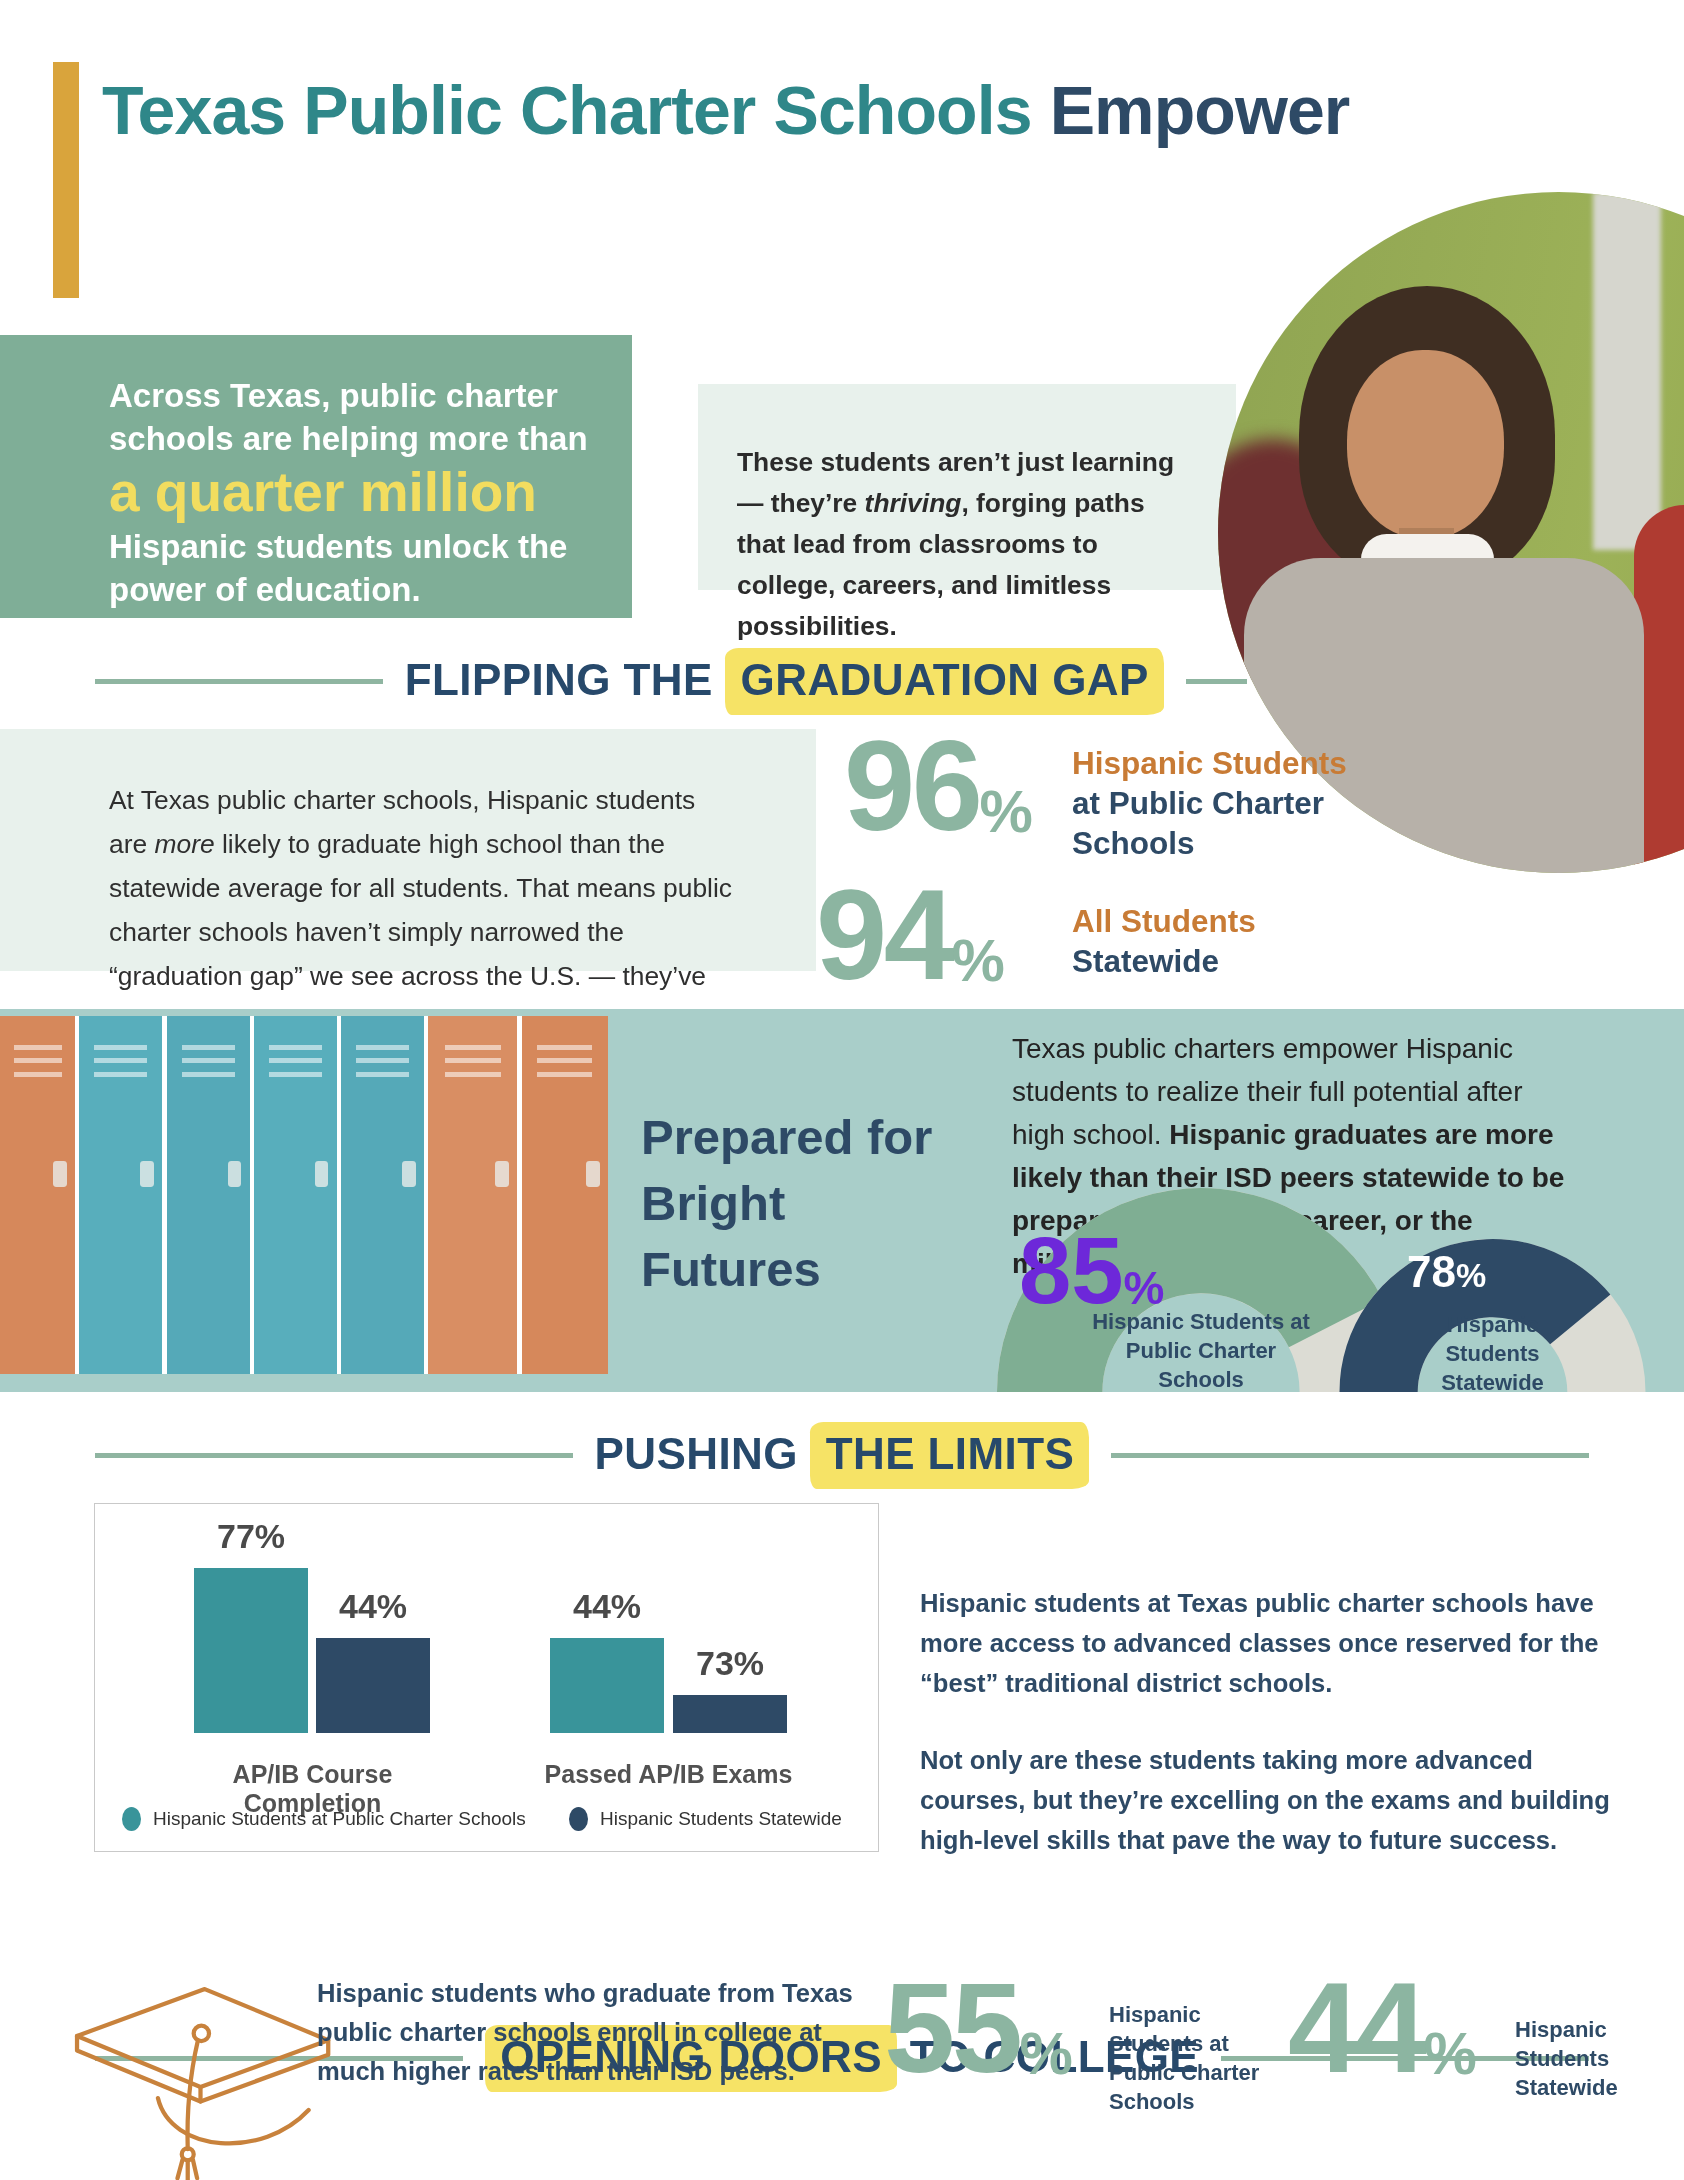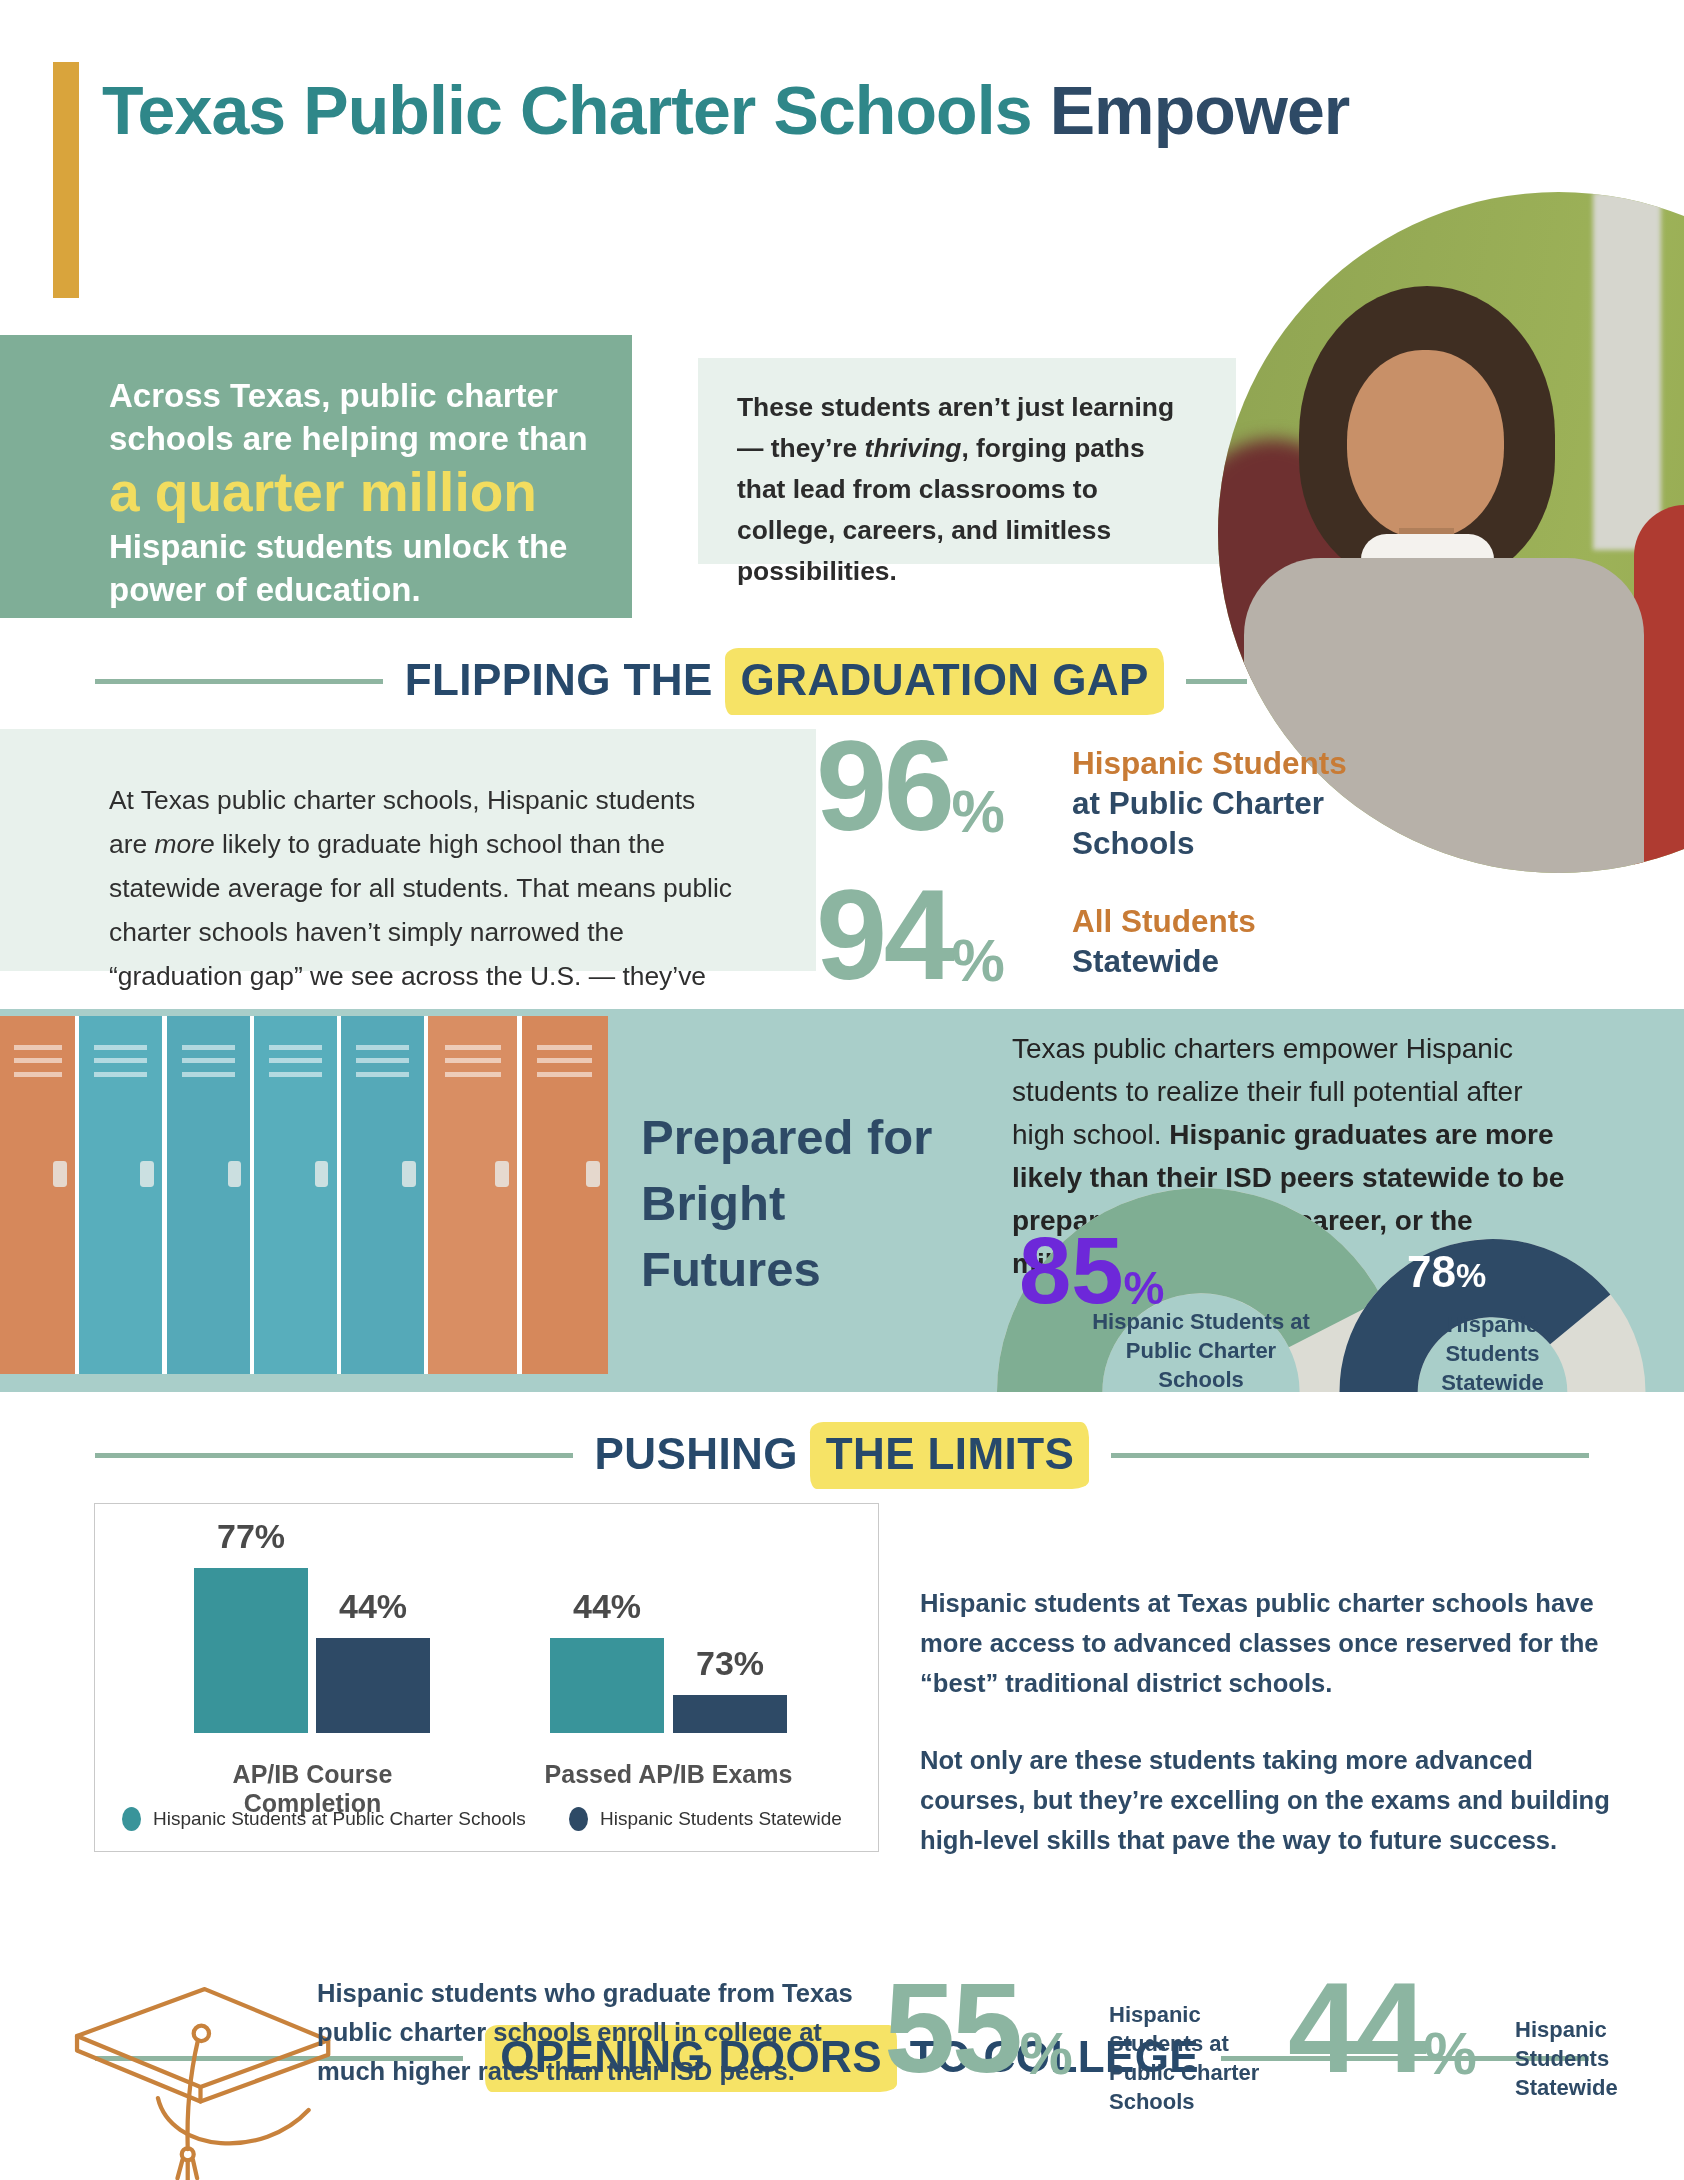--- a/index.html
+++ b/index.html
@@ -11,22 +11,22 @@
   .gold-bar{left:53px;top:62px;width:25.6px;height:236px;background:#D9A43C;}
   .title{left:102px;top:66px;font-size:68px;font-weight:700;line-height:89px;letter-spacing:-0.9px;}
   .title .teal{color:#2F8789;}
   .title .navy{color:#2E4A66;}
 
   
   .green-box{left:0;top:335px;width:632px;height:283px;background:#7FAE97;box-sizing:border-box;
              padding:39px 17px 0 109px;}
   .green-box .w{color:#ffffff;font-size:33px;font-weight:700;line-height:43px;margin:0;}
   .green-box .y{color:#F2DD5F;font-size:55px;font-weight:700;line-height:65px;margin:0;white-space:nowrap;}
-  .mint-box-1{left:698px;top:358px;width:538px;height:206px;background:#E8F1EC;box-sizing:border-box;
-              padding:29px 39px 0 39px;font-size:26.4px;font-weight:700;line-height:41px;color:#2B2B2B;}
+  .mint-box-1{left:698px;top:384px;width:538px;height:206px;background:#E8F1EC;box-sizing:border-box;
+              padding:58px 39px 0 39px;font-size:26.4px;font-weight:700;line-height:41px;color:#2B2B2B;}
   .mint-box-1 em{font-style:italic;}
 
   
   .photo-circle{left:1218px;top:192px;width:681px;height:681px;border-radius:50%;overflow:hidden;
                 background:linear-gradient(100deg,#8FA452 0%,#9DB258 55%,#8C9F4B 100%);}
   .photo-circle .pillar{position:absolute;left:375px;top:0;width:68px;height:358px;background:#D6D6CE;filter:blur(2.6px);}
   .photo-circle .blob{position:absolute;left:-43px;top:247px;width:196px;height:239px;border-radius:50%;
                       background:#6E3030;filter:blur(8.5px);}
   .girl-hair{position:absolute;left:81px;top:94px;width:256px;height:298px;border-radius:50% 50% 42% 42%;background:#3F2E22;}
   .girl-face{position:absolute;left:129px;top:158px;width:157px;height:189px;border-radius:48%;background:#C89068;}
@@ -46,21 +46,21 @@
   #head-limits{left:95px;top:1428px;width:1494px;}
   #head-college{left:95px;top:2031px;width:1494px;}
 
   
   .mint-box-2{left:0;top:729px;width:816px;height:242px;background:#E8F1EC;box-sizing:border-box;
               padding:49px 77px 0 109px;font-size:26.4px;font-weight:400;line-height:44px;color:#2F2F2F;}
   .mint-box-2 em{font-style:italic;}
   .big-stat{display:flex;align-items:flex-end;color:#8CB5A1;line-height:1;}
   .big-stat .num{font-size:128px;font-weight:700;letter-spacing:-3.4px;}
   .big-stat .pct{font-size:60px;font-weight:700;padding-bottom:8.5px;}
-  #stat-96{left:816px;top:722px;}
+  #stat-96{left:844px;top:722px;}
   #stat-94{left:816px;top:871px;}
   .stat-label{font-size:31.5px;font-weight:700;line-height:40px;color:#2E4A66;}
   .stat-label .accent{color:#C87B35;}
   #label-96{left:1072px;top:743px;width:281px;}
   #label-94{left:1072px;top:901px;width:281px;}
 
   
   .band{left:0;top:1009px;width:1685px;height:383px;background:#A9CEC9;}
   .locker-photo{left:0;top:1016px;width:608px;height:358px;overflow:hidden;background:#fff;display:flex;gap:4.3px;}
   .locker{height:100%;position:relative;}

